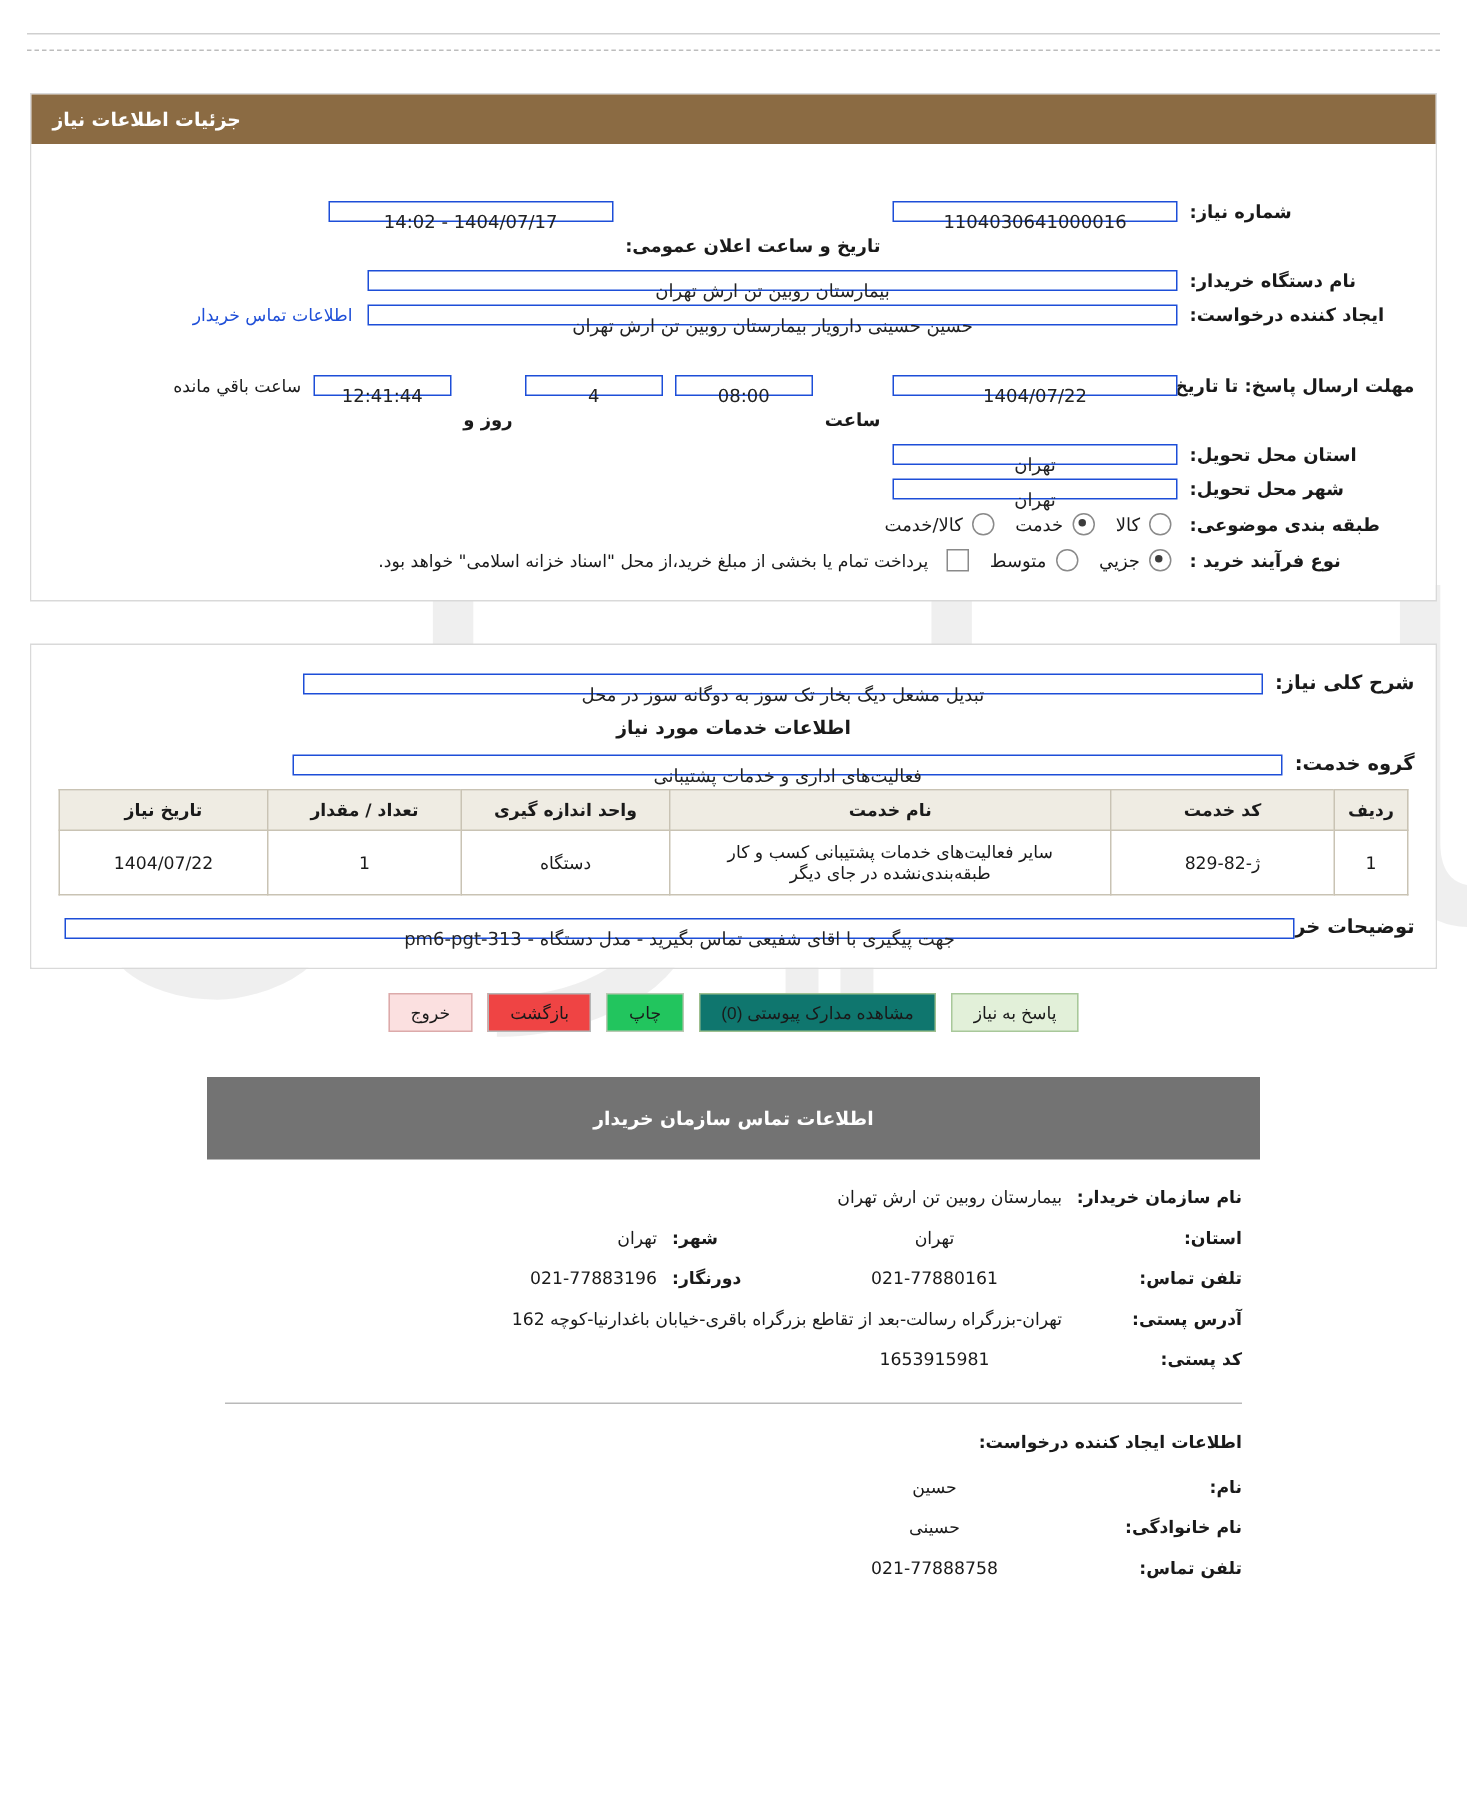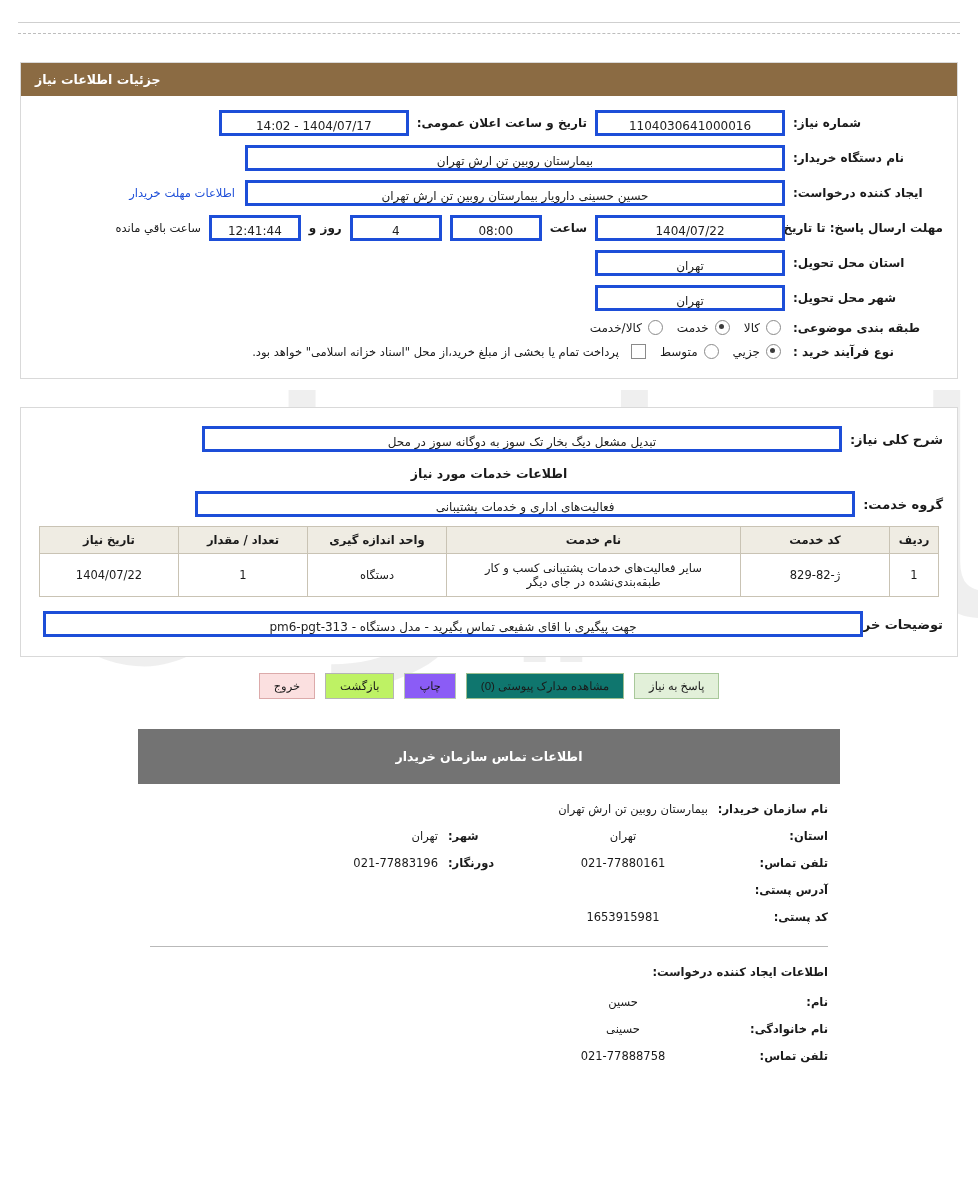--- a/index.html
+++ b/index.html
@@ -84,40 +84,41 @@
     color: #1a1a1a;
     font-weight: bold;
     text-align: left;
     padding-left: 8px;
     white-space: nowrap;
   }
   .lbl-w {
     width: 150px;
   }
   .field {
-    border: 3px solid #1d4ed8;
+    border: 1px solid #1d4ed8;
     background: #ffffff;
-    height: 26px;
+    height: 14px;
     line-height: 26px;
     font-size: 12px;
     color: #222;
     text-align: center;
     padding: 0 6px;
     box-sizing: border-box;
   }
   .field.mid { width: 190px; }
   .field.big { width: 540px; }
   .field.num { width: 92px; }
 
   .inline-lbl {
     font-size: 12px;
     color: #1a1a1a;
     font-weight: bold;
     padding: 0 8px;
     white-space: nowrap;
+    margin-top: 47px;
   }
   .inline-note {
     font-size: 11.5px;
     color: #1a1a1a;
     padding: 0 8px;
     white-space: nowrap;
   }
   .link {
     color: #1f4fd8;
     font-size: 11.5px;
@@ -209,22 +210,22 @@
   }
   .btn {
     font-size: 11.5px;
     padding: 5px 14px;
     border: 1px solid #9b9b9b;
     cursor: pointer;
     white-space: nowrap;
   }
   .btn-green { background: #e2f0d9; border-color: #a8c89a; color: #1a1a1a; }
   .btn-green2 { background: #0f766e; border-color: #9dbf8f; color: #1a1a1a; }
-  .btn-white { background: #8b5cf6; border-color: #b9c9b2; color: #1a1a1a; }
-  .btn-gray { background: #bef264; border-color: #b5b5b5; color: #1a1a1a; }
+  .btn-white { background: #22c55e; border-color: #b9c9b2; color: #1a1a1a; }
+  .btn-gray { background: #ef4444; border-color: #b5b5b5; color: #1a1a1a; }
   .btn-red { background: #fbe0e0; border-color: #dcaaaa; color: #1a1a1a; }
 
   .contact-header {
     background: #737373;
     color: #fff;
     font-size: 12.5px;
     font-weight: bold;
     padding: 20px 14px;
     text-align: center;
     margin: 30px 138px 0 138px;
@@ -300,21 +301,21 @@
         </div>
 
         <div class="row">
           <div class="lbl lbl-w">نام دستگاه خریدار:</div>
           <div class="field big">بیمارستان روبین تن ارش تهران</div>
         </div>
 
         <div class="row">
           <div class="lbl lbl-w">ایجاد کننده درخواست:</div>
           <div class="field big">حسین حسینی دارویار بیمارستان روبین تن ارش تهران</div>
-          <a class="link" href="#">اطلاعات مهلت خریدار</a>
+          <a class="link" href="#">اطلاعات تماس خریدار</a>
         </div>
 
         <div class="row">
           <div class="lbl lbl-w">مهلت ارسال پاسخ: تا تاریخ:</div>
           <div class="field mid">1404/07/22</div>
           <div class="inline-lbl">ساعت</div>
           <div class="field num">08:00</div>
           <div class="field num" style="margin-right:8px;">4</div>
           <div class="inline-lbl">روز و</div>
           <div class="field num">12:41:44</div>
@@ -426,20 +427,21 @@
 
       <div class="crow">
         <div class="ck">تلفن تماس:</div>
         <div class="cv cv-center">021-77880161</div>
         <div class="ck2">دورنگار:</div>
         <div class="cv2">021-77883196</div>
       </div>
 
       <div class="crow">
         <div class="ck">آدرس پستی:</div>
+        <div class="cv" style="min-width:520px;">تهران-بزرگراه رسالت-بعد از تقاطع بزرگراه باقری-خیابان باغدارنیا-کوچه 162</div>
       </div>
 
       <div class="crow">
         <div class="ck">کد پستی:</div>
         <div class="cv cv-center">1653915981</div>
       </div>
 
       <div class="hr"></div>
 
       <div class="creator-title">اطلاعات ایجاد کننده درخواست:</div>

